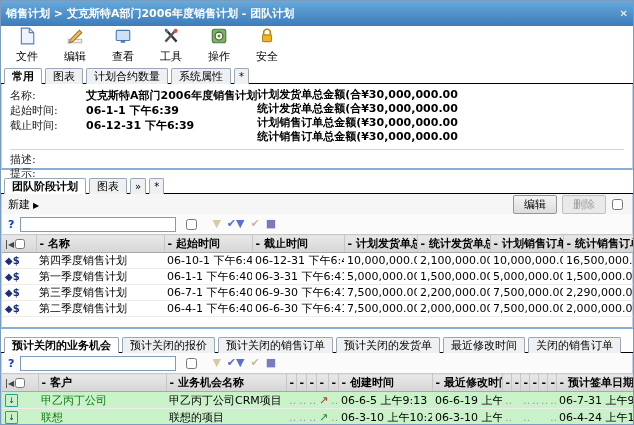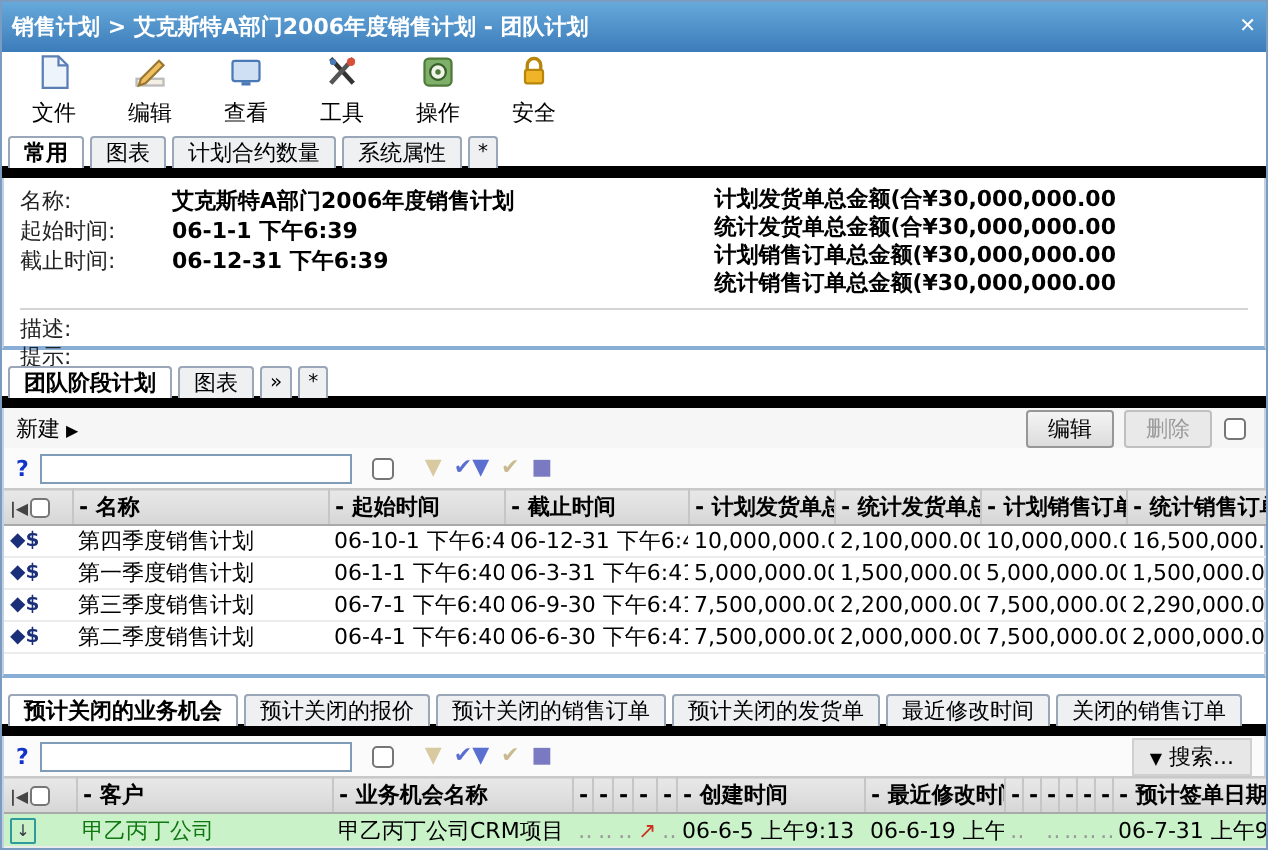--- a/index.html
+++ b/index.html
@@ -8,29 +8,29 @@
   
   .titlebar{height:17px;background:linear-gradient(#66a9da,#3c7cba);color:#fff;font-weight:bold;
     display:flex;align-items:center;justify-content:space-between;padding:4px 5px;font-size:11px;}
   .close-x{font-size:10px;cursor:pointer;line-height:17px;}
   
   .toolbar{height:36px;display:flex;gap:12px;padding:2px 8px 0 8px;background:#fff;align-items:flex-end;}
   .tool{display:flex;flex-direction:column;align-items:center;width:36px;border:0;background:none;
     font-size:11px;font-family:inherit;padding:0;cursor:pointer;color:#000;}
   .tool svg{width:18px;height:18px;margin-bottom:1px;}
   
-  .tabrow{display:flex;gap:3px;padding:2px 3px 0 3px;border-bottom:6px solid #000000;height:17px;align-items:flex-end;}
+  .tabrow{display:flex;gap:3px;padding:2px 3px 0 3px;border-bottom:1px solid #000000;height:17px;align-items:flex-end;}
   .tab{border:1px solid #9aa7b8;border-bottom:none;background:#eef0f2;padding:1px 7px;line-height:13px;
     border-radius:2px 2px 0 0;position:relative;top:1px;white-space:nowrap;cursor:pointer;}
   .tab.active{background:#fff;font-weight:bold;z-index:2;}
   .tab.mini{padding:1px 4px;font-size:10px;}
   
   .form-panel{border-left:1px solid #c2d0e2;border-right:1px solid #c2d0e2;border-bottom:2px solid #89aed6;
     height:86px;padding:4px 8px 2px 8px;box-sizing:border-box;background:#fff;}
-  .form-top{display:flex;justify-content:space-between;}
+  .form-top{display:flex;}
   .frow{display:flex;line-height:15px;}
   .flabel{width:76px;color:#222;}
   .fvalue{font-weight:bold;}
   .form-right{padding-right:66px;text-align:left;}
   .total-line{font-weight:bold;line-height:14px;}
   .form-bottom{border-top:1px solid #d5d5d5;margin-top:5px;padding-top:3px;}
   .form-bottom .frow{line-height:14px;}
   
   .panel{border-left:1px solid #c2d0e2;border-right:1px solid #c2d0e2;background:#fff;}
   .section-gap{height:4px;}
@@ -278,24 +278,20 @@
     <div class="searchrow">
       <span class="qmark">?</span>
       <input class="search-input" style="">
       <input type="checkbox" class="cb" style="">
       <span class="filters" id="opp-filters">
           <span class="ficon" style="color: rgb(216, 201, 160);">▼</span>
           <span class="ficon" style="color: rgb(90, 111, 208);">✔▼</span>
           <span class="ficon" style="color: rgb(201, 186, 146);">✔</span>
           <span class="ficon" style="color: rgb(122, 122, 194);">■</span>
         </span>
-      <span class="searchbtn">
-        <span style="font-size:8px;">▼</span>
-        <span>搜索...</span>
-      </span>
     </div>
     <table class="opp-table" id="opp-table">
         <colgroup>
           <col style="width: 36px;">
           <col style="width: 128px;">
           <col style="width: 120px;">
           <col style="width: 10px;">
           <col style="width: 10px;">
           <col style="width: 10px;">
           <col style="width: 12px;">

